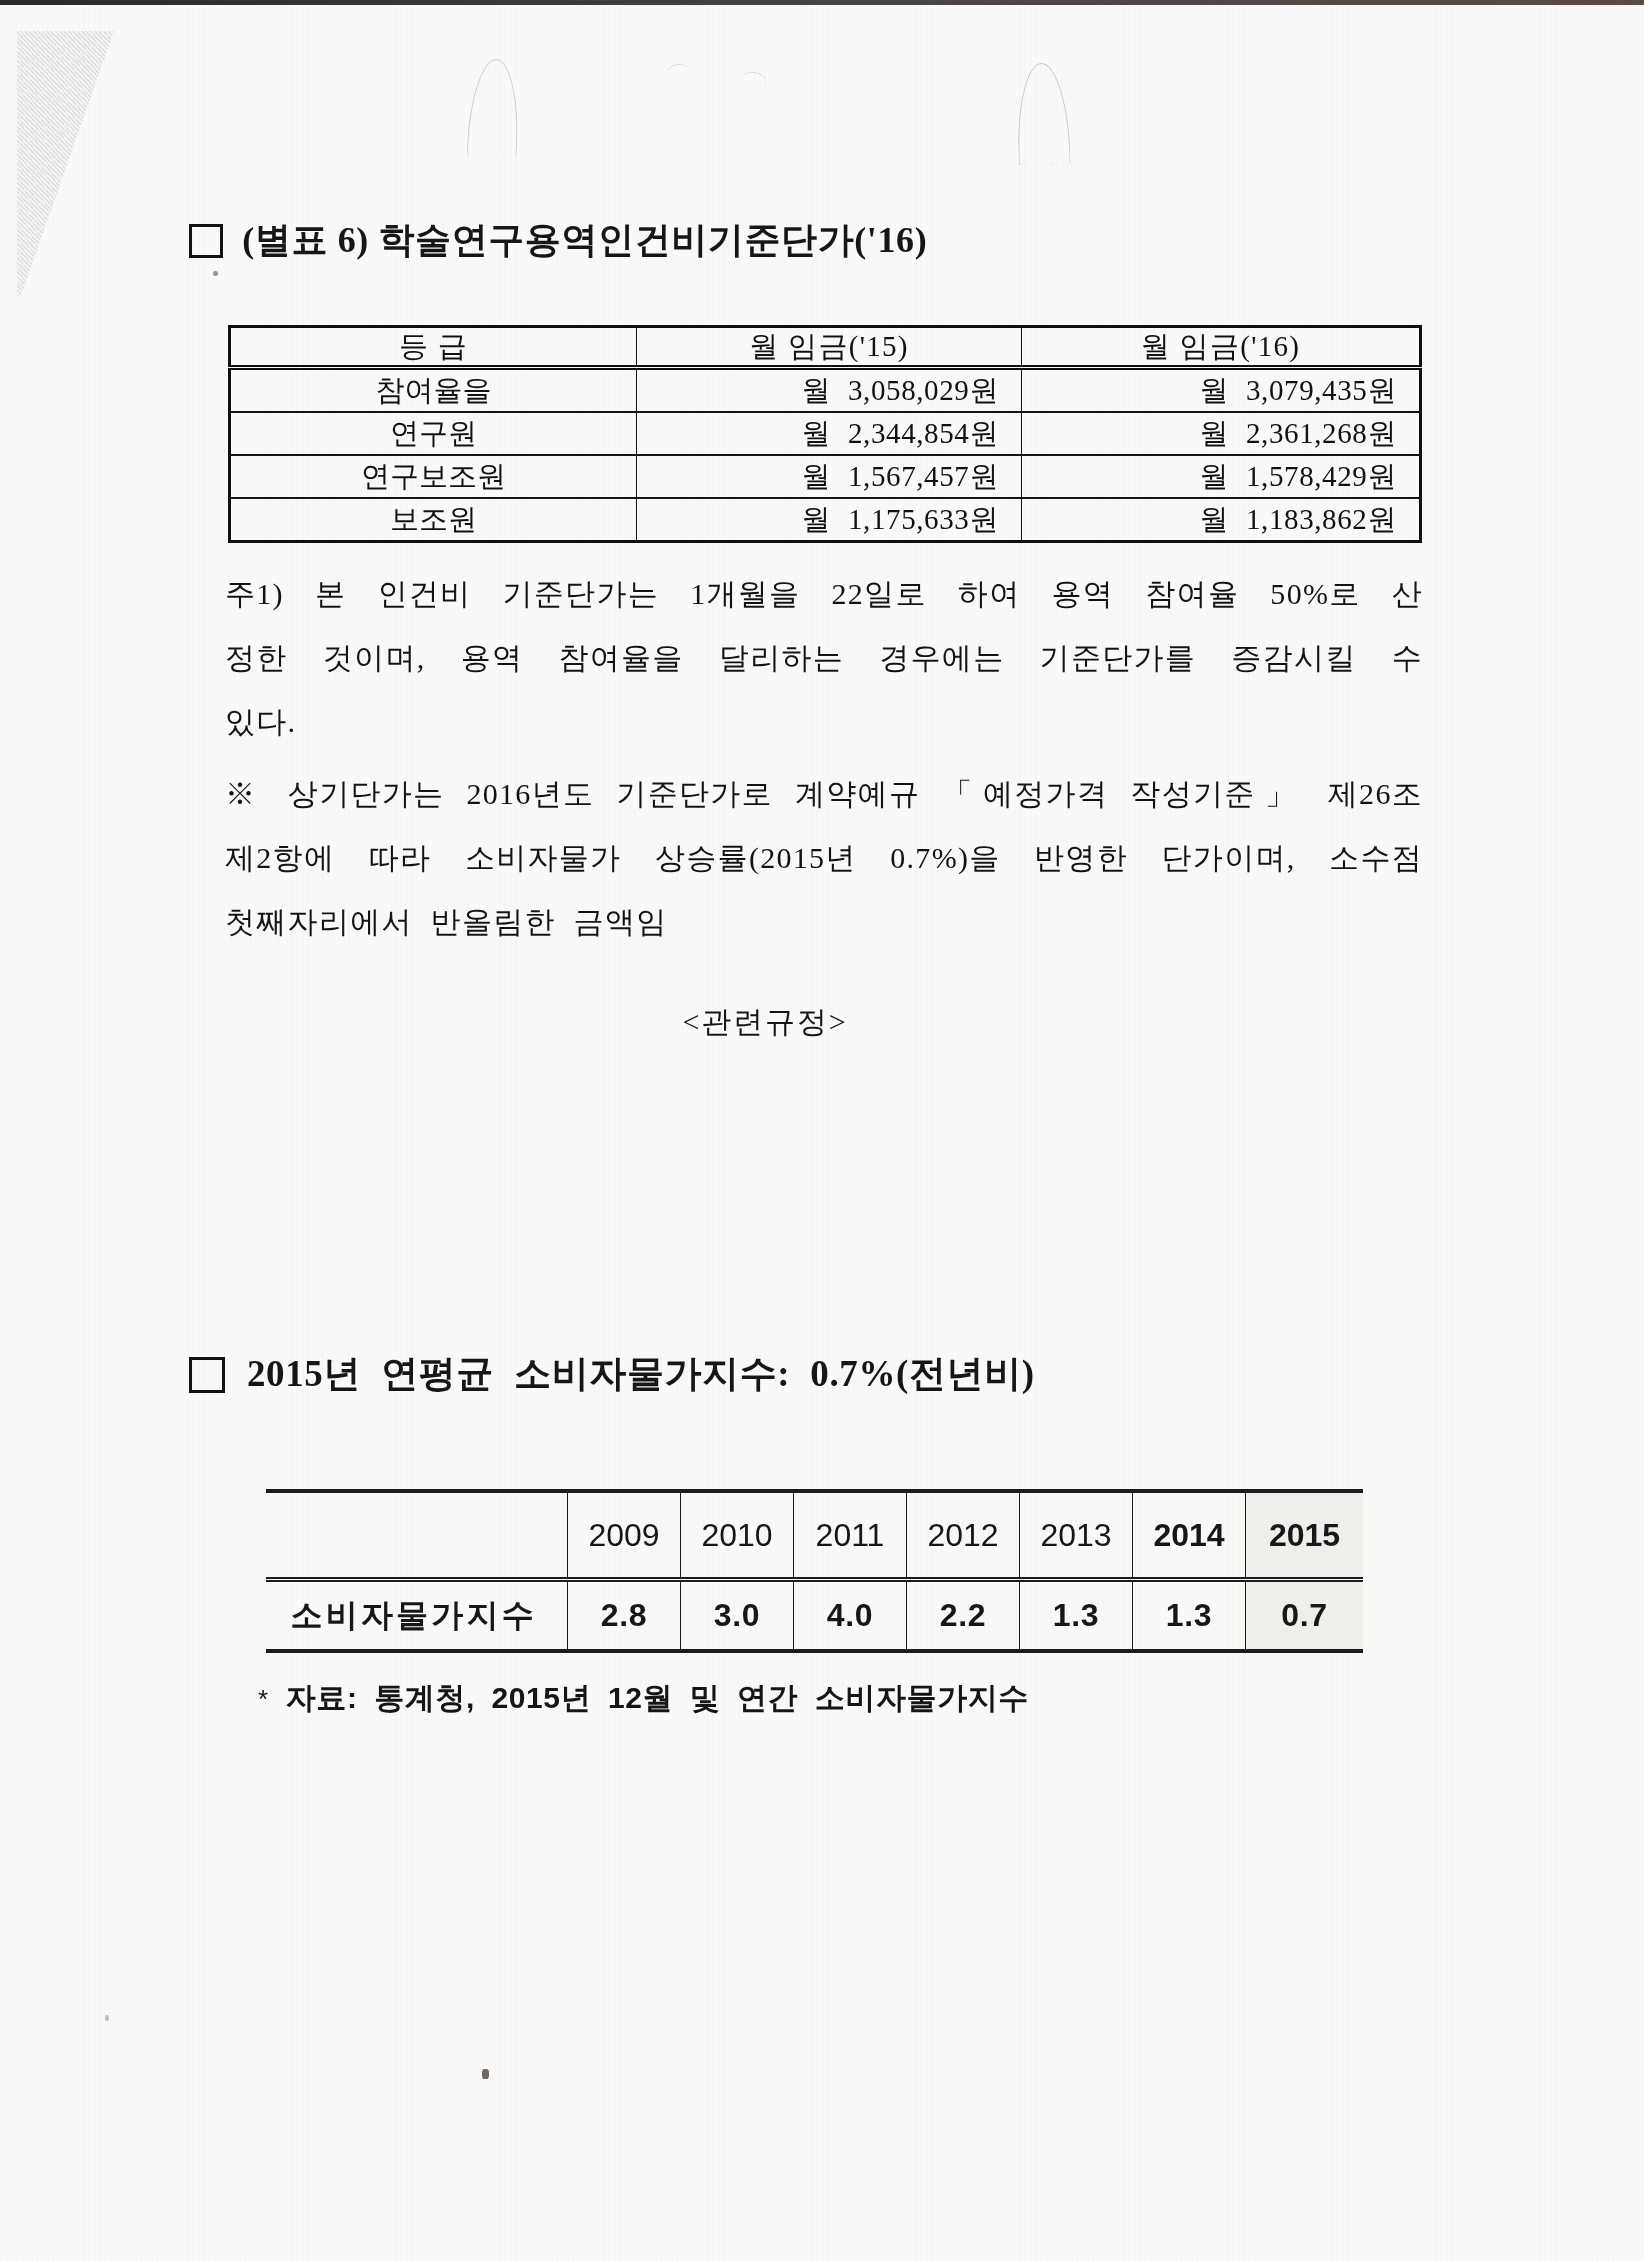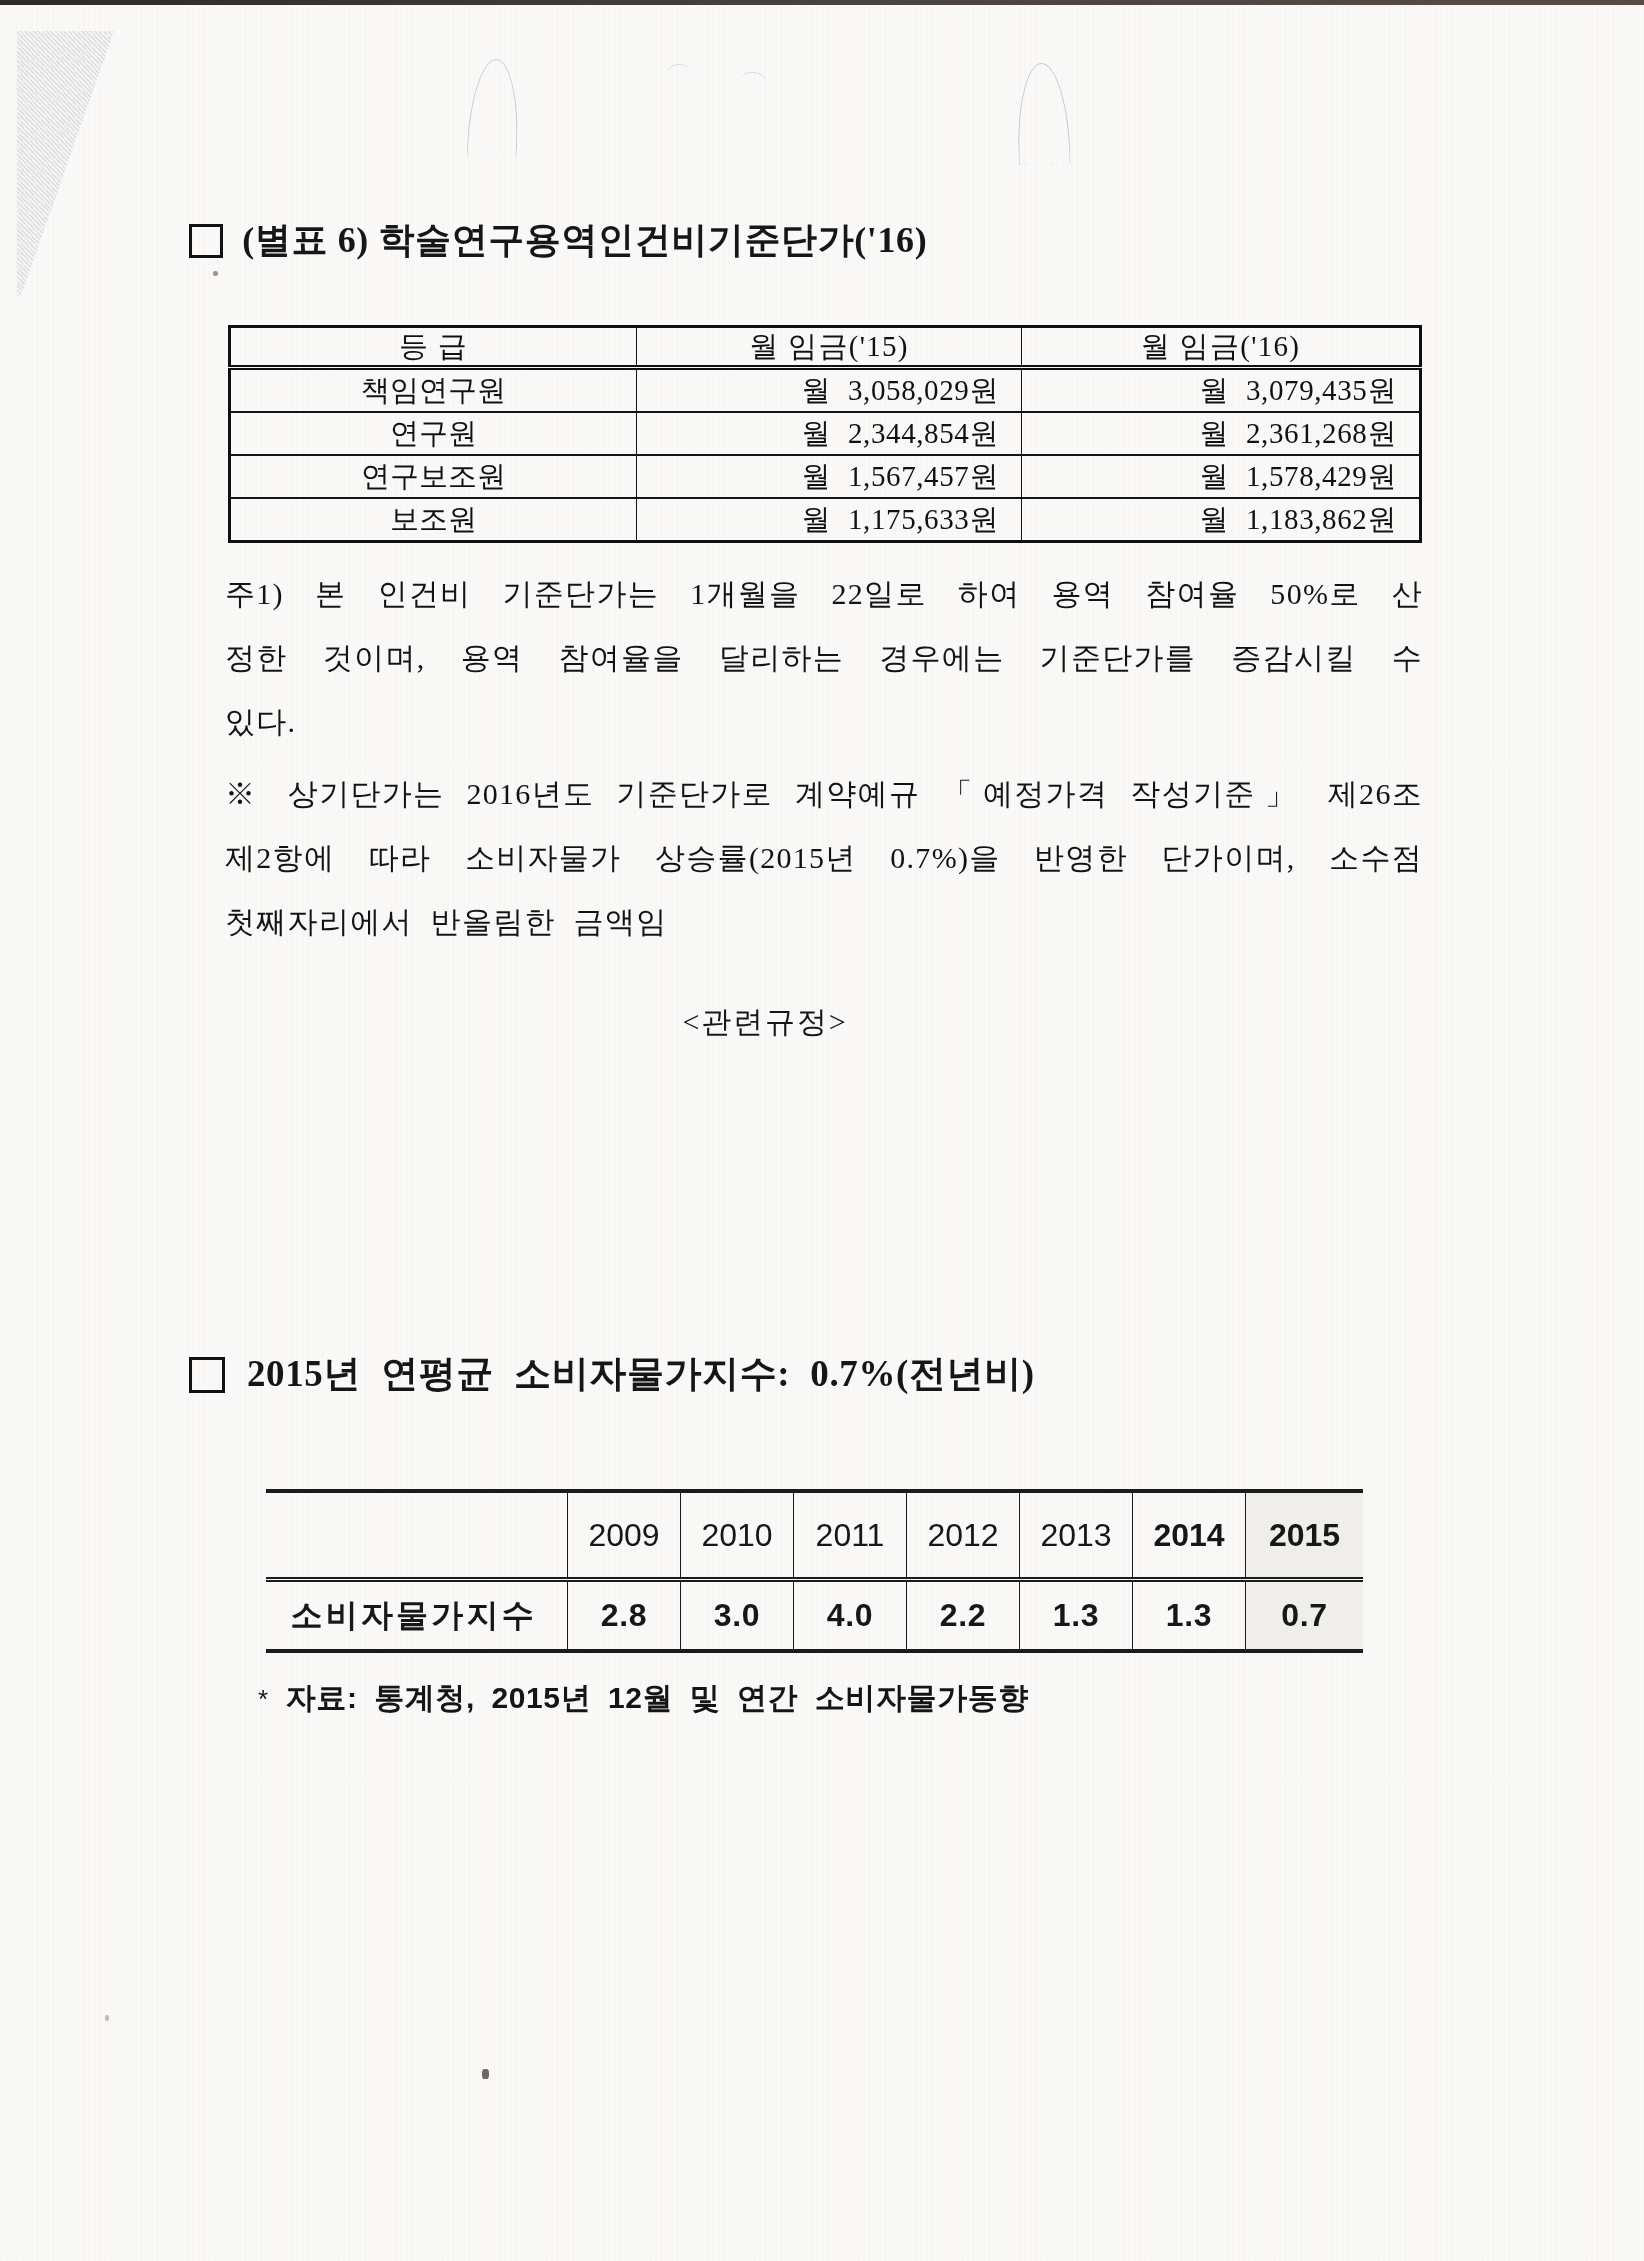--- a/index.html
+++ b/index.html
@@ -103,21 +103,21 @@
       </colgroup>
     <thead>
       <tr>
         <th>등 급</th>
         <th>월 임금('15)</th>
         <th>월 임금('16)</th>
       </tr>
     </thead>
     <tbody>
       <tr>
-        <td>책임연구원</td>
+        <td>참여율을</td>
         <td class="money">월 3,058,029원</td>
         <td class="money">월 3,079,435원</td>
       </tr>
       <tr>
         <td>연구원</td>
         <td class="money">월 2,344,854원</td>
         <td class="money">월 2,361,268원</td>
       </tr>
       <tr>
         <td>연구보조원</td>
@@ -182,17 +182,17 @@
       <div class="t2-cell val">4.0</div>
       <div class="t2-cell val">2.2</div>
       <div class="t2-cell val">1.3</div>
       <div class="t2-cell val">1.3</div>
       <div class="t2-cell val shade">0.7</div>
     </div>
   </div>
 
   <div class="footnote">
     <span class="star">*</span>
-    <span>자료: 통계청, 2015년 12월 및 연간 소비자물가동향</span>
+    <span>자료: 통계청, 2015년 12월 및 연간 소비자물가지수</span>
   </div>
 
 </div>
 
 
 </body></html>

